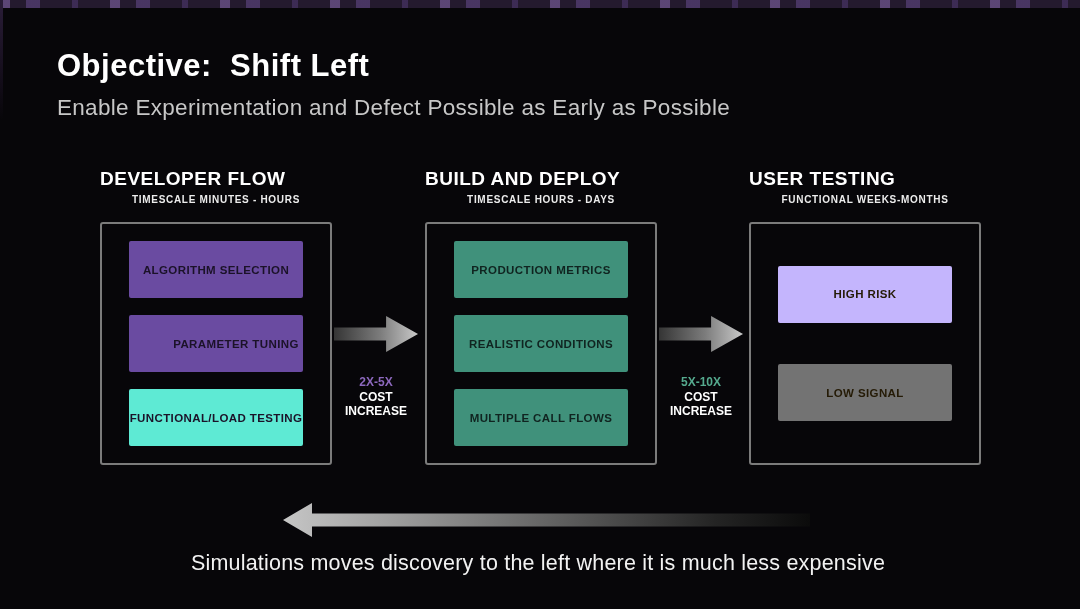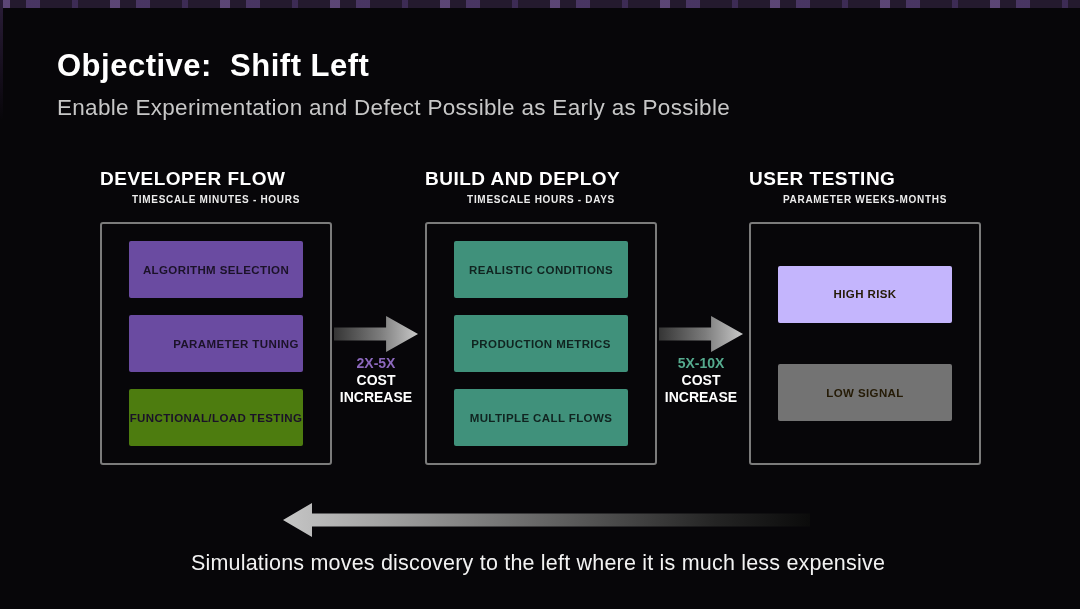--- a/index.html
+++ b/index.html
@@ -56,21 +56,21 @@
   }
 
   .transition{position:absolute;width:84px;text-align:center;}
   .trans-1{left:334px;top:316px}
   .trans-2{left:659px;top:316px}
   .arrow-right{
     width:84px;height:36px;
     clip-path:polygon(0 32%,62% 32%,62% 0,100% 50%,62% 100%,62% 68%,0 68%);
     background:linear-gradient(90deg,#353535 0%,#7c7c7c 55%,#c9c9c9 100%);
   }
-  .trans-label{margin-top:3px;font-size:14px;font-weight:700;line-height:1.22;color:#ffffff;}
+  .trans-label{margin-top:23px;font-size:12px;font-weight:700;line-height:1.22;color:#ffffff;}
   .trans-label .mult{display:block;}
   .trans-label span{display:block;}
 
   .bottom-arrow{
     position:absolute;left:283px;top:503px;width:527px;height:34px;
     clip-path:polygon(0 50%,5.5% 0,5.5% 31%,100% 31%,100% 69%,5.5% 69%,5.5% 100%);
     background:linear-gradient(90deg,#c6c6c6 0%,#9c9c9c 22%,#5a5a5a 55%,#242424 82%,#0b0b0b 100%);
   }
   .footer-caption{
     position:absolute;left:0;right:4px;top:551px;text-align:center;
@@ -85,55 +85,55 @@
 
 <div class="title">Objective:  Shift Left</div>
 <div class="subtitle">Enable Experimentation and Defect Possible as Early as Possible</div>
 
 <div class="col col-1">
   <div class="col-title">DEVELOPER FLOW</div>
   <div class="col-timescale">TIMESCALE MINUTES - HOURS</div>
   <div class="box-container">
     <div class="item" style="background: rgb(106, 75, 161); color: rgb(27, 18, 40); text-align: center;">ALGORITHM SELECTION</div>
     <div class="item" style="background: rgb(106, 75, 161); color: rgb(27, 18, 40); padding-left: 48px;">PARAMETER TUNING</div>
-    <div class="item" style="background: #4d7c0f; color: rgb(27, 18, 40);">FUNCTIONAL/LOAD TESTING</div>
+    <div class="item" style="background: #5eead4; color: rgb(27, 18, 40);">FUNCTIONAL/LOAD TESTING</div>
   </div>
 </div>
 
 <div class="transition trans-1">
   <div class="arrow-right"></div>
   <div class="trans-label">
     <span class="mult" style="color: rgb(140, 104, 189);">2X-5X</span>
     <span>COST</span>
     <span>INCREASE</span>
   </div>
 </div>
 
 <div class="col col-2">
   <div class="col-title">BUILD AND DEPLOY</div>
   <div class="col-timescale">TIMESCALE HOURS - DAYS</div>
   <div class="box-container">
+    <div class="item" style="background: rgb(64, 145, 123); color: rgb(16, 36, 32);">PRODUCTION METRICS</div>
     <div class="item" style="background: rgb(64, 145, 123); color: rgb(16, 36, 32);">REALISTIC CONDITIONS</div>
-    <div class="item" style="background: rgb(64, 145, 123); color: rgb(16, 36, 32);">PRODUCTION METRICS</div>
     <div class="item" style="background: rgb(64, 145, 123); color: rgb(16, 36, 32);">MULTIPLE CALL FLOWS</div>
   </div>
 </div>
 
 <div class="transition trans-2">
   <div class="arrow-right"></div>
   <div class="trans-label">
     <span class="mult" style="color: rgb(85, 170, 142);">5X-10X</span>
     <span>COST</span>
     <span>INCREASE</span>
   </div>
 </div>
 
 <div class="col col-3">
   <div class="col-title">USER TESTING</div>
-  <div class="col-timescale">PARAMETER WEEKS-MONTHS</div>
+  <div class="col-timescale">FUNCTIONAL WEEKS-MONTHS</div>
   <div class="box-container">
     <div class="item" style="background: #c4b5fd; color: rgb(36, 26, 5);">HIGH RISK</div>
     <div class="item" style="background: #737373; color: rgb(36, 26, 5);">LOW SIGNAL</div>
   </div>
 </div>
 
 <div class="bottom-arrow"></div>
 <div class="footer-caption">Simulations moves discovery to the left where it is much less expensive</div>
 
 </body></html>

